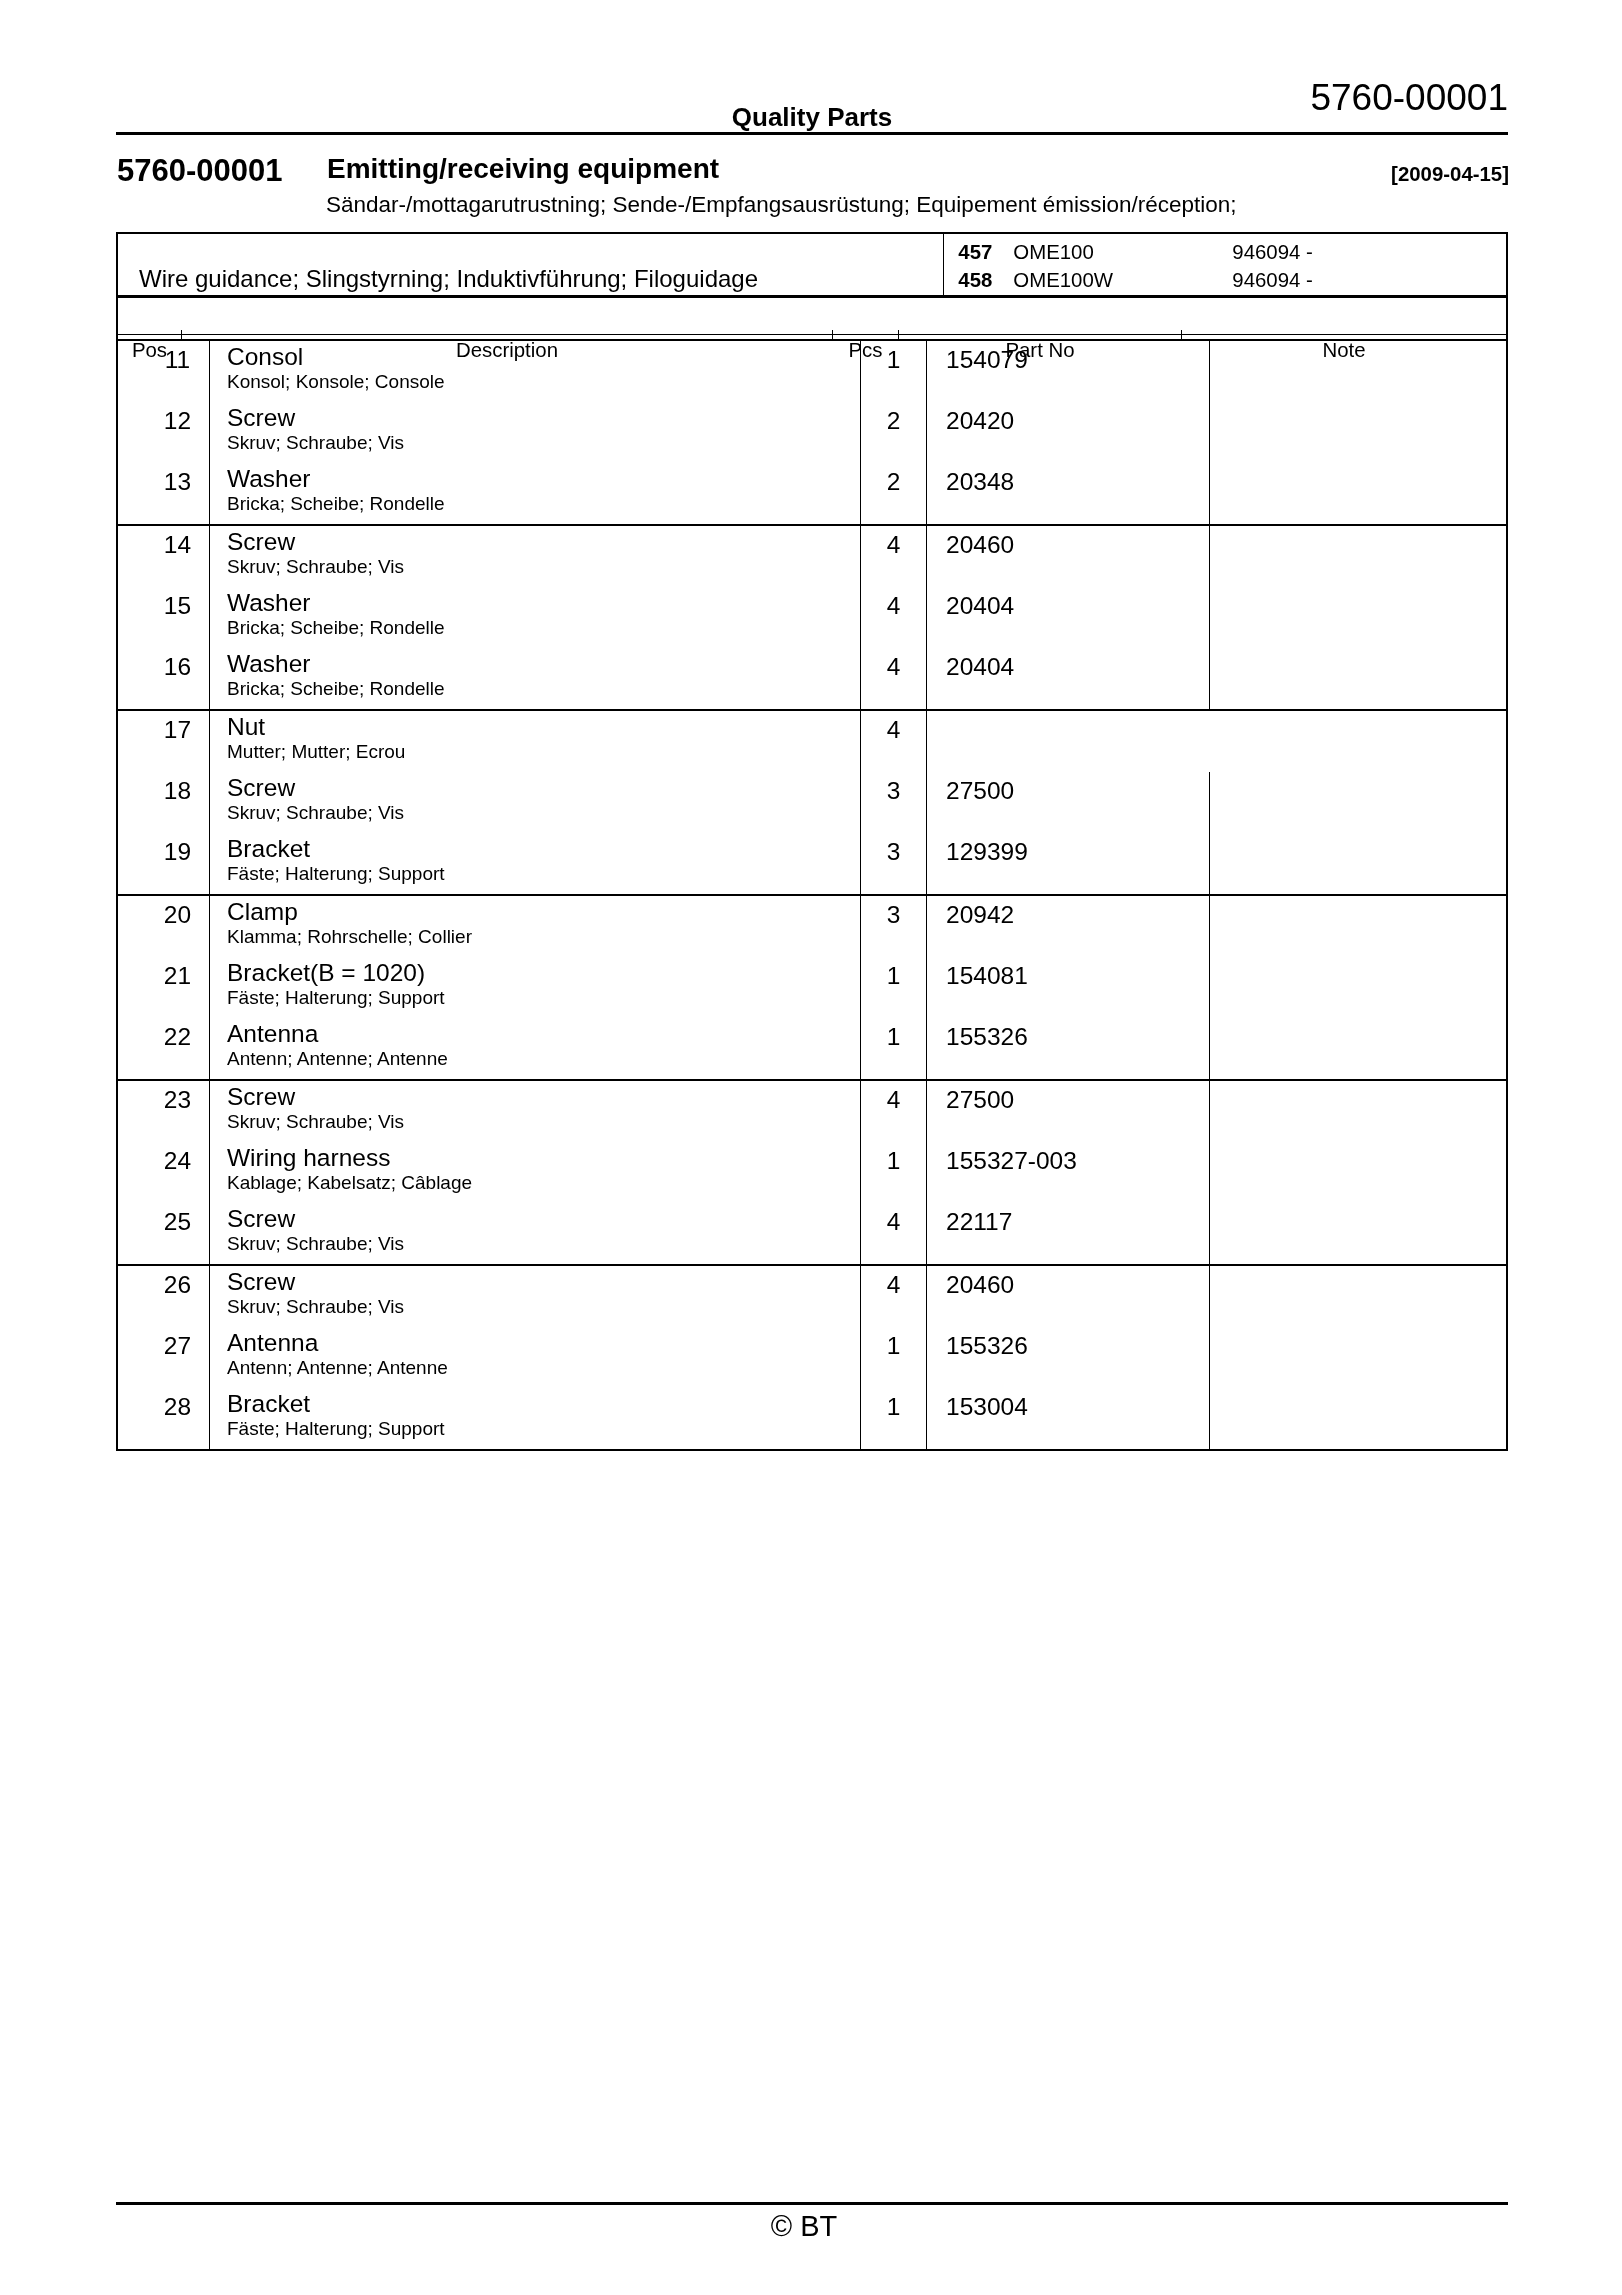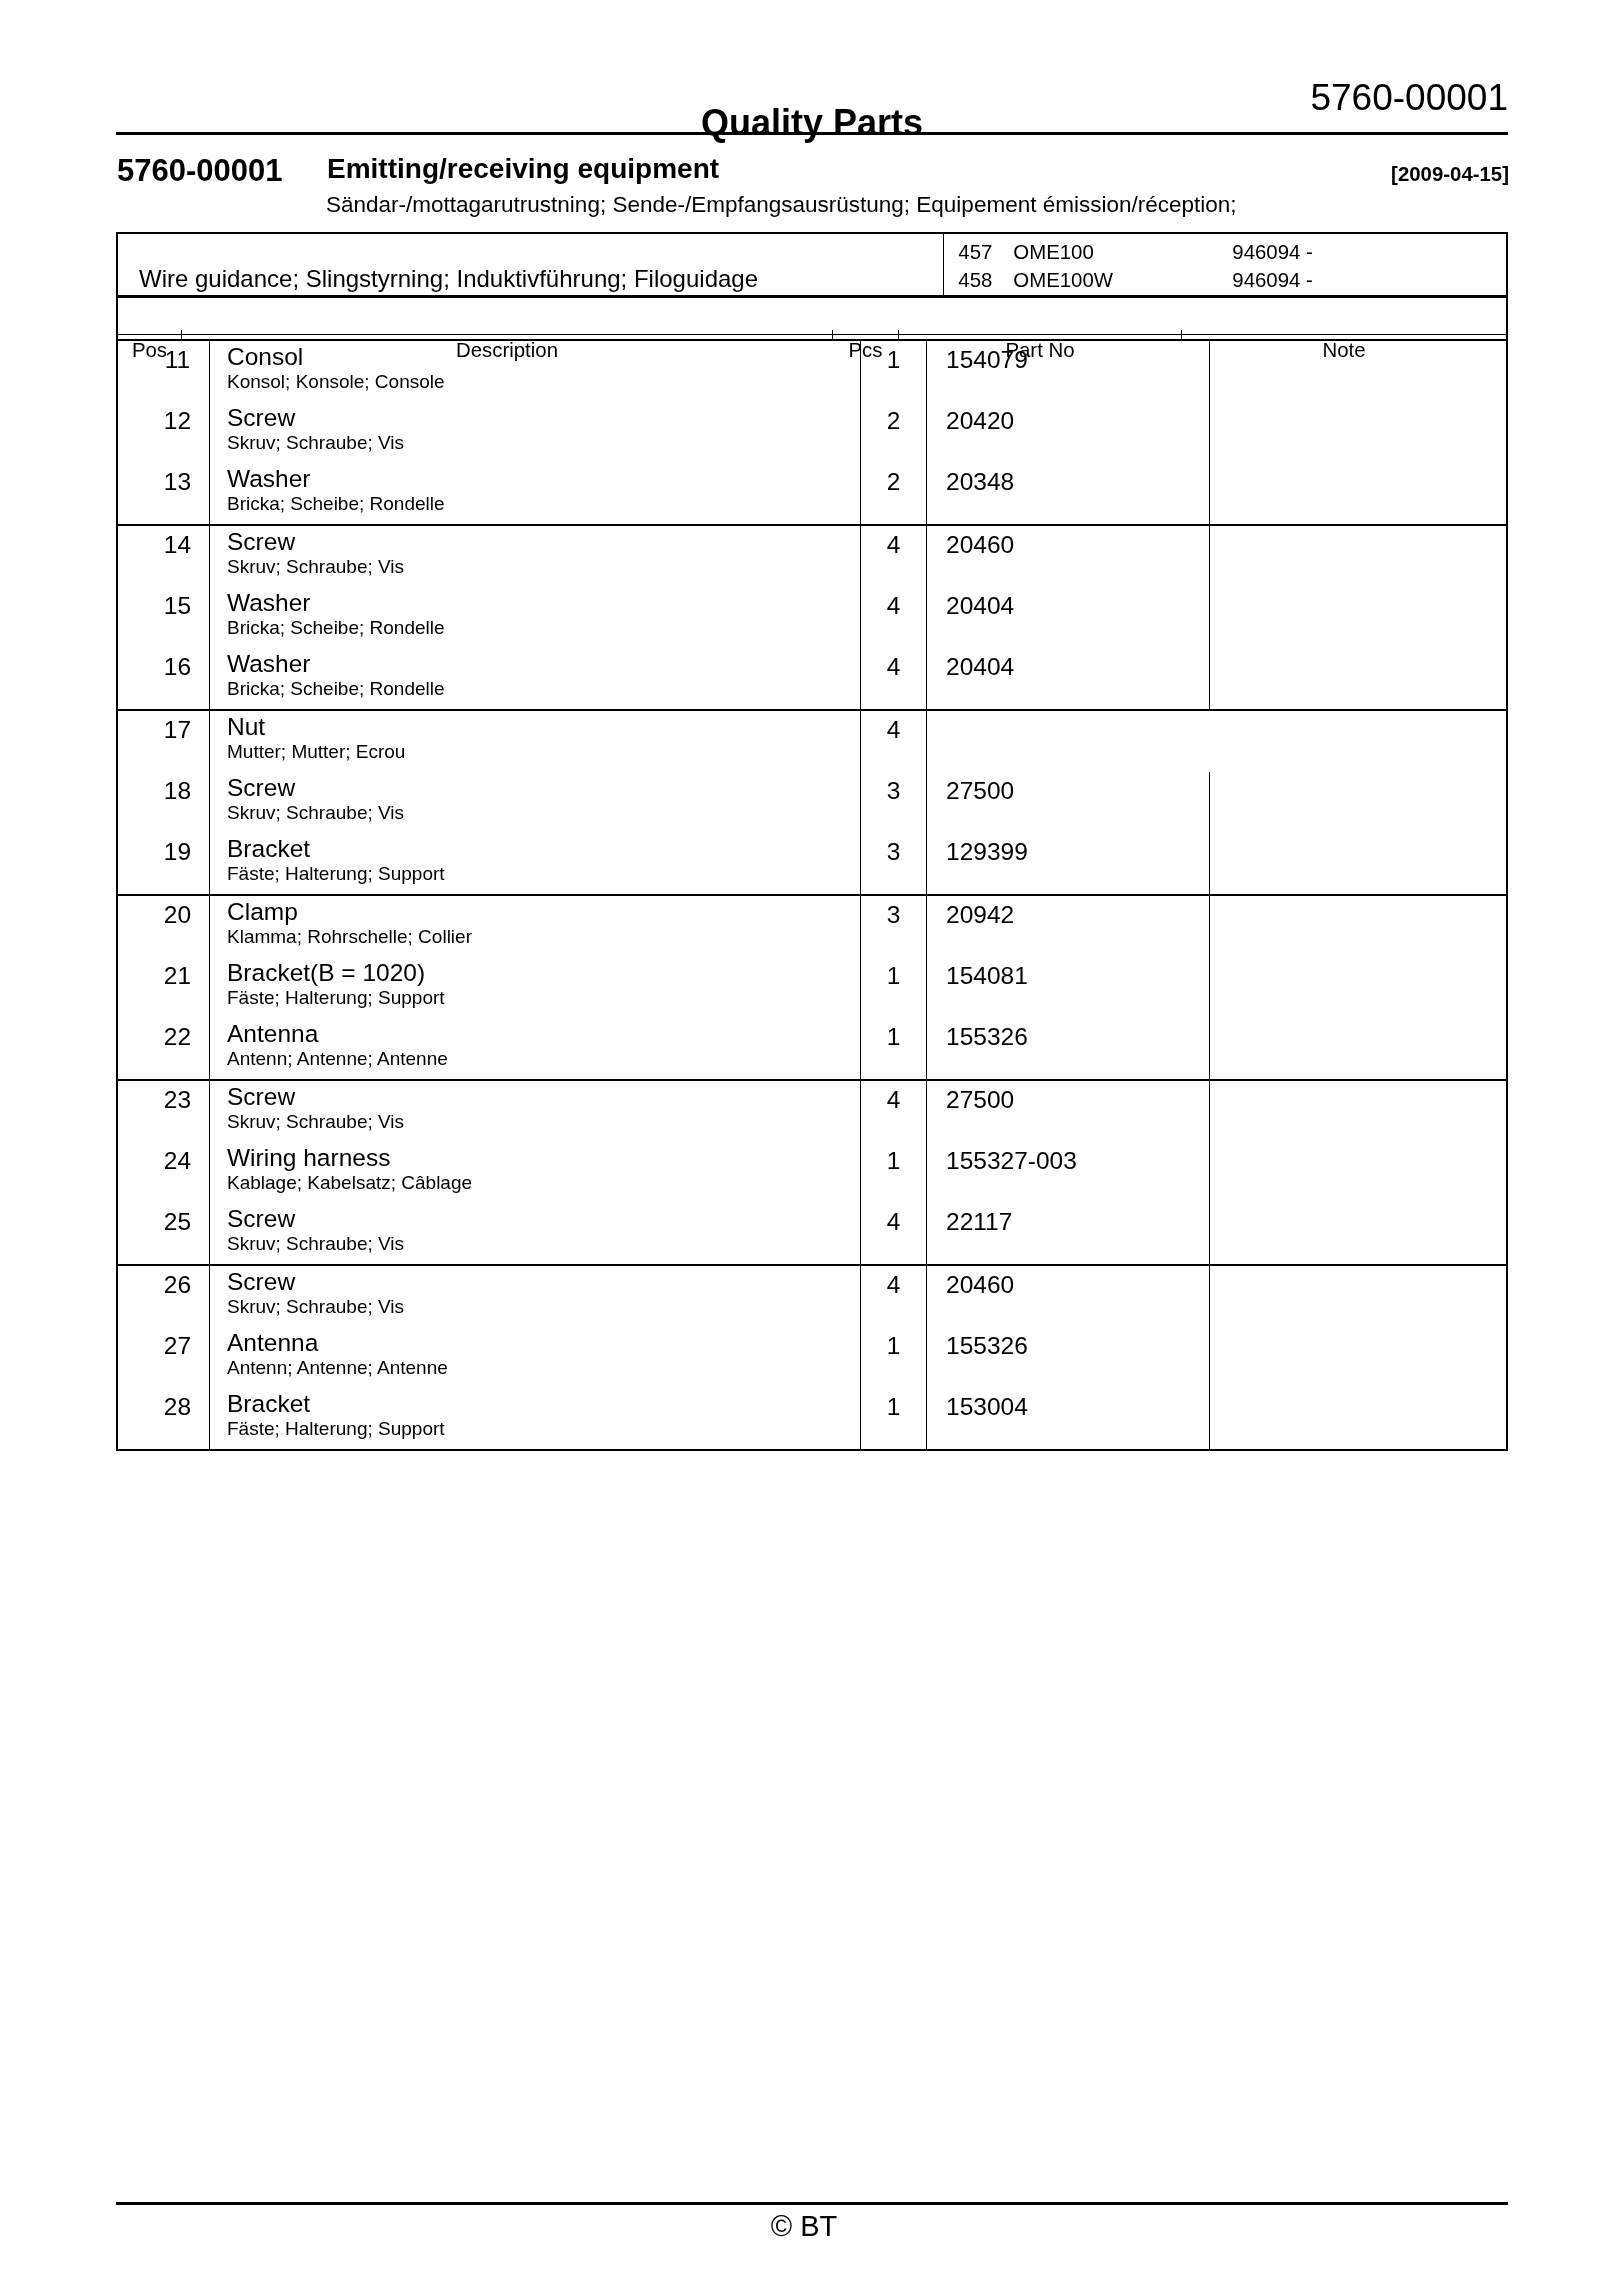--- a/index.html
+++ b/index.html
@@ -5,41 +5,41 @@
   html,body { margin:0; padding:0; background:#e8e8e8; }
   .page {
     position:relative; width:1622px; height:2295px; margin:0 auto;
     background:#ffffff; color:#000;
     font-family:"Liberation Sans","DejaVu Sans",sans-serif;
     overflow:hidden;
   }
 
   
   .qp-center    { position:absolute; top:102px; left:116px; width:1392px;
-                  text-align:center; font-size:36px; font-weight:bold; }
+                  text-align:center; font-size:26px; font-weight:bold; }
   .docno-top    { position:absolute; top:79px; right:114px; font-size:37px; line-height:1; }
   .header-rule  { position:absolute; top:132px; left:116px; width:1392px; height:3.4px; background:#000; }
 
   
   .title-row    { position:absolute; top:155px; left:117px; width:1392px; display:flex; align-items:flex-start; }
   .title-docno  { width:210px; font-size:31px; font-weight:bold; line-height:1; }
   .title-main   { flex:1; font-size:28px; font-weight:bold; line-height:1; }
   .title-date   { margin-left:auto; font-size:20.4px; font-weight:bold; padding-top:8.9px; line-height:1; }
   .subtitle     { position:absolute; top:193px; left:326px; font-size:22.5px; line-height:1.1; }
 
   
   .parts-table  { position:absolute; top:232px; left:116px; width:1392px;
                   box-sizing:border-box; border:2px solid #000; border-bottom:none; }
 
   .head-box     { display:flex; height:61px; border-bottom:3.4px solid #000; }
   .head-left    { width:825px; box-sizing:border-box; padding:31px 0 0 21px;
                   font-size:24px; }
   .head-right   { flex:1; border-left:1.4px solid #000; box-sizing:border-box; padding:4.1px 0 0 14.3px; }
   .model-line   { font-size:20.4px; line-height:28px; white-space:nowrap; }
-  .model-code   { display:inline-block; width:55px; }
+  .model-code   { display:inline-block; width:55px;font-weight:bold; }
   .model-name   { display:inline-block; width:219px; }
 
   .col-header   { display:flex; height:36px; border-bottom:1.4px solid #000; font-size:20.4px; }
   .ch           { box-sizing:border-box; padding-top:8.9px; text-align:center;margin-top:32px; }
   .head-gap     { height:4.1px; }
 
   .w-pos  { width:63px; }
   .w-desc { width:651px; }
   .w-pcs  { width:66px; }
   .w-part { width:283px; }

